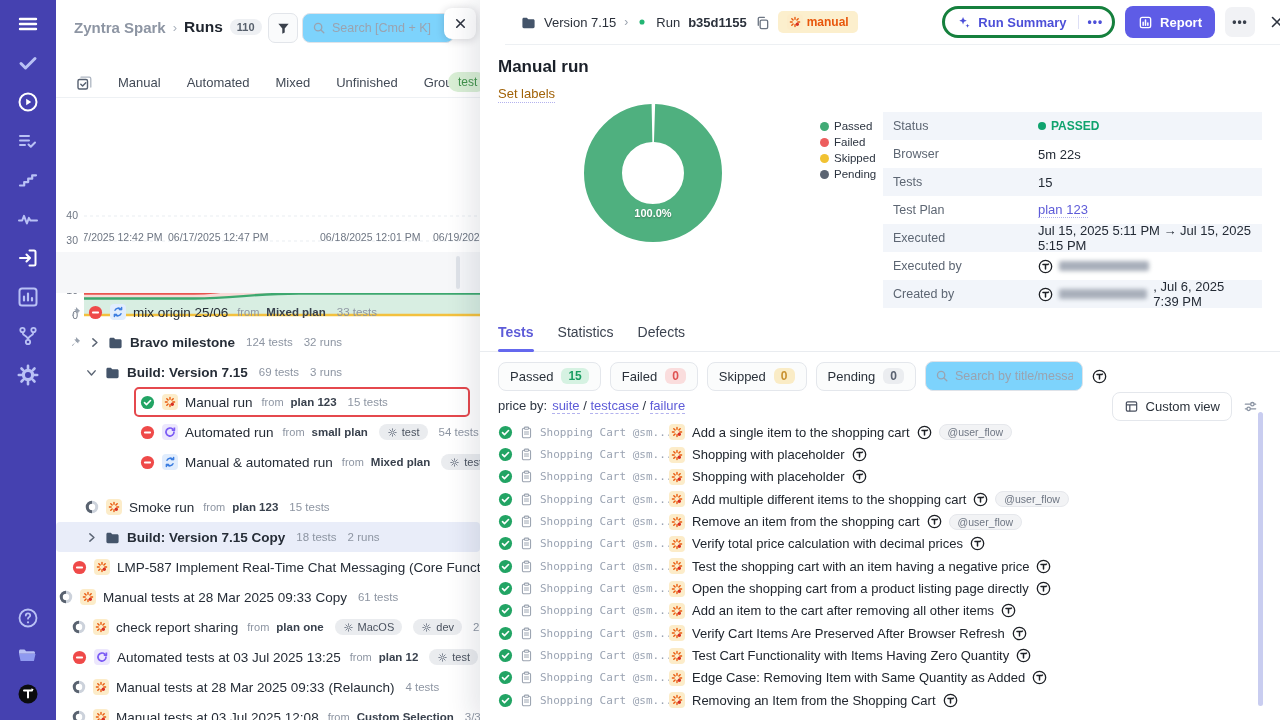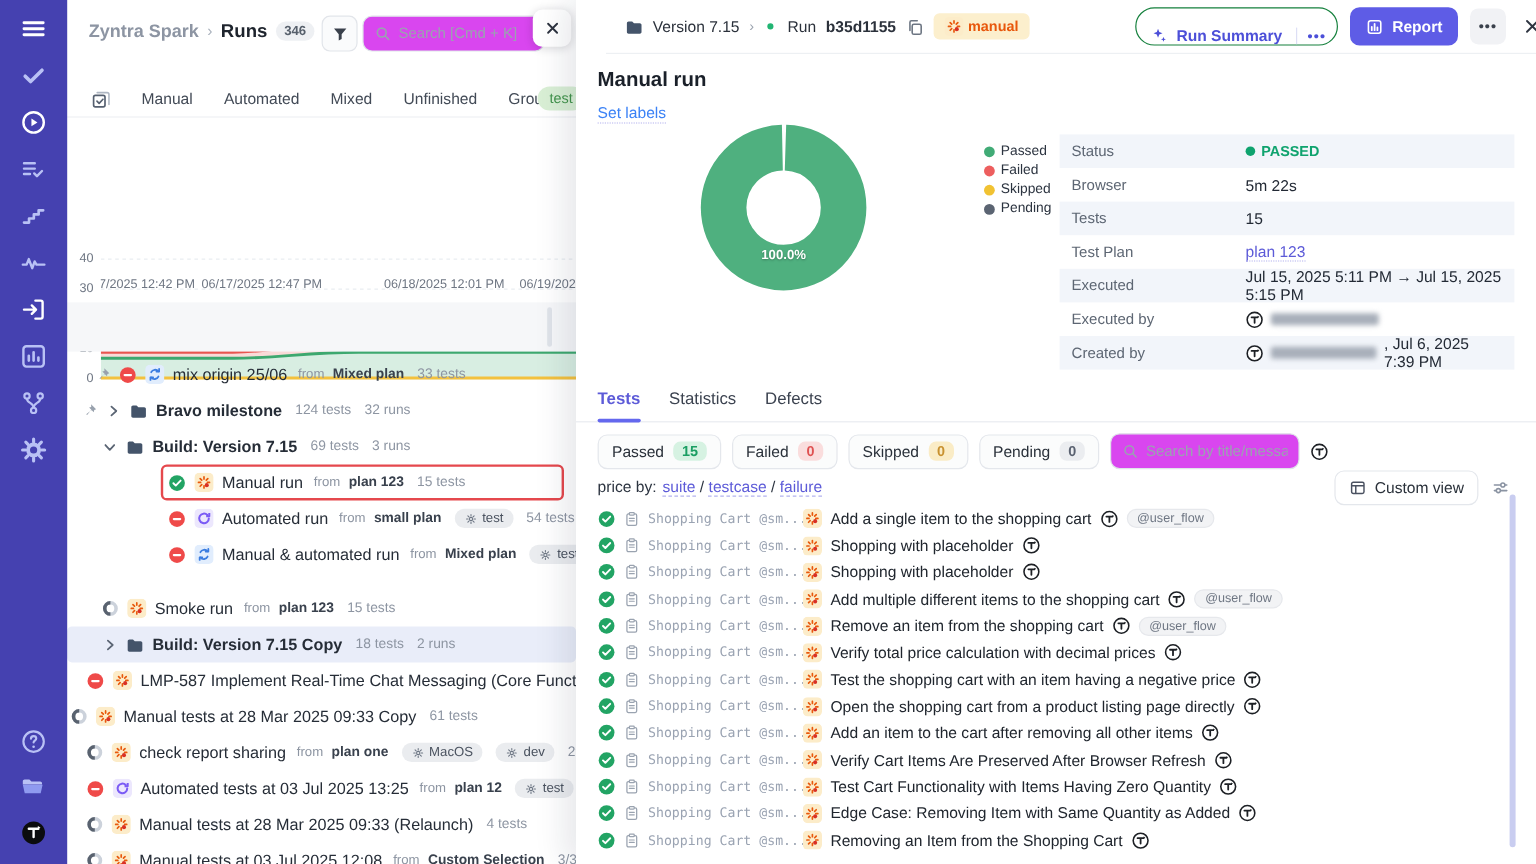--- a/index.html
+++ b/index.html
@@ -11,28 +11,28 @@
   
   #sidebar { position:absolute; left:0; top:0; width:56px; height:720px; background:#4541b0; z-index:20;
     display:flex; flex-direction:column; align-items:center; }
   #sb-top { display:flex; flex-direction:column; align-items:center; gap:15px; padding-top:12px; }
   #sb-bottom { margin-top:auto; display:flex; flex-direction:column; align-items:center; gap:14px; padding-bottom:14px; }
   .sb-ic { width:24px; height:24px; display:flex; align-items:center; justify-content:center; cursor:pointer; }
 
   
   #runs-panel { position:absolute; left:56px; top:0; width:424px; height:720px; background:#fff; z-index:1; }
   #lp-header { position:absolute; left:0; top:0; width:424px; height:56px; }
-  #crumbs { position:absolute; left:18px; top:18px; display:flex; align-items:flex-start; gap:7px; white-space:nowrap; }
+  #crumbs { position:absolute; left:18px; top:18px; display:flex; align-items:center; gap:7px; white-space:nowrap; }
   .crumb-project { font-size:15px; font-weight:600; color:#8d95a3; }
   .crumb-sep { color:#aab2bd; font-size:13px; }
   .crumb-page { font-size:15.5px; font-weight:700; color:#1e242d; }
   .count-badge { background:#eef0f3; color:#57606c; font-size:11px; font-weight:600; padding:2px 7px; border-radius:9px; }
   #filter-btn { position:absolute; left:212px; top:13px; width:30px; height:30px; border:1px solid #e2e5ea; border-radius:7px;
     background:#fafbfc; display:flex; align-items:center; justify-content:center; cursor:pointer; }
-  .searchbox { display:flex; align-items:center; gap:6px; border:1px solid #dfe3e9; border-radius:8px; background:#d946ef; padding:0 9px; }
+  .searchbox { display:flex; align-items:center; gap:6px; border:1px solid #dfe3e9; border-radius:8px; background:#7dd3fc; padding:0 9px; }
   #lp-search { position:absolute; left:246px; top:13px; width:152px; height:30px; }
   .searchbox input { border:none; outline:none; flex:1; min-width:0; font-size:12.5px; color:#333; background:transparent; font-family:inherit; }
   .searchbox input::placeholder { color:#9aa3b0; }
 
   #lp-tabs { position:absolute; left:0; top:68px; width:424px; height:30px; display:flex; align-items:center; gap:26px; padding-left:20px;
     border-bottom:1px solid #eef1f4; }
   .lp-tab { font-size:13px; color:#424a56; cursor:pointer; white-space:nowrap; }
   #env-chip { position:absolute; left:392px; top:4px; background:#d9efd5; color:#41934b; font-size:12px; padding:3px 10px; border-radius:10px; white-space:nowrap; }
 
   
@@ -65,31 +65,31 @@
   #drawer { position:absolute; left:480px; top:0; width:800px; height:720px; background:#fff; z-index:10;
     box-shadow:-10px 0 24px rgba(22,28,55,.10); }
   #dw-header { position:absolute; left:0; top:0; width:800px; height:45px; border-bottom:1px solid #edf0f3;
     display:flex; align-items:center; padding:0 16px; gap:8px;margin-left:25px; }
   .dw-crumb { font-size:13px; color:#2b313b; font-weight:500; white-space:nowrap; }
   .dw-sep { color:#9aa2ae; font-size:12px; }
   .run-id { font-weight:700; }
   #manual-chip { display:inline-flex; align-items:center; gap:4px; background:#fcefcd; color:#e8570c; font-weight:600;
     font-size:12px; padding:3px 9px; border-radius:5px; }
   #dw-actions { margin-left:auto; display:flex; align-items:center; gap:10px; }
-  #run-summary-btn { display:flex; align-items:flex-end; border:1px solid #15803d; border-radius:16px; background:#fff; overflow:hidden; height:32px; cursor:pointer; }
+  #run-summary-btn { display:flex; align-items:center; border:3px solid #15803d; border-radius:16px; background:#fff; overflow:hidden; height:32px; cursor:pointer; }
   #run-summary-btn .seg1 { display:flex; align-items:center; gap:7px; padding:0 11px; font-size:13px; font-weight:600; color:#4c4fd8; }
   #run-summary-btn .seg2 { display:flex; align-items:center; padding:0 9px; border-left:1px solid #dddff5; color:#4c4fd8; font-weight:700; letter-spacing:1px; font-size:12px; }
   #report-btn { display:flex; align-items:center; gap:7px; height:32px; padding:0 13px; background:#5e5ce6; color:#fff;
     border:none; border-radius:8px; font-size:13px; font-weight:600; cursor:pointer; font-family:inherit; }
   .dots-btn { width:30px; height:30px; background:#f1f2f5; border:none; border-radius:7px; color:#3a414c; font-weight:700;
     letter-spacing:1px; font-size:12px; cursor:pointer; }
   #dw-close { background:none; border:none; cursor:pointer; padding:4px; }
 
   #dw-title { position:absolute; left:18px; top:57px; font-size:17px; font-weight:700; color:#1a2029; }
-  #set-labels { position:absolute; left:18px; top:86px; font-size:13px; color:#3b82f6; cursor:pointer;
+  #set-labels { position:absolute; left:18px; top:86px; font-size:13px; color:#a16207; cursor:pointer;
     border-bottom:1px dotted #b3b2ee; padding-bottom:1px; }
 
   
   #donut-wrap { position:absolute; left:103px; top:103px; width:140px; height:140px; }
   #donut-label { position:absolute; left:0; top:104px; width:140px; text-align:center; font-size:11px; font-weight:700; color:#fff;
     text-shadow:0 1px 2px rgba(0,0,0,.3); }
   #legend { position:absolute; left:340px; top:120px; display:flex; flex-direction:column; gap:4px; }
   .lg-row { display:flex; align-items:center; gap:5px; }
   .lg-dot { width:9px; height:9px; border-radius:50%; }
   .lg-label { font-size:11.5px; color:#2c3440; }
@@ -223,21 +223,21 @@
         </div>
       </div>
   </nav>
 
   <section id="runs-panel">
     <div id="lp-header">
       <div id="crumbs">
         <span class="crumb-project">Zyntra Spark</span>
         <span class="crumb-sep">›</span>
         <span class="crumb-page">Runs</span>
-        <span class="count-badge">346</span>
+        <span class="count-badge">110</span>
       </div>
       <div id="filter-btn">
           <span class="ic">
             <svg width="15" height="15" viewBox="0 0 16 16" fill="none">
               <path d="M2.5 3h11l-4.2 5v4.2l-2.6 1.3V8z" fill="#3a414c"></path>
             </svg>
           </span>
         </div>
       <div id="lp-search" class="searchbox">
         <span class="ic">
@@ -290,21 +290,21 @@
         <span class="xtick" style="left:84px">06/17/2025 12:47 PM</span>
         <span class="xtick" style="left:236px">06/18/2025 12:01 PM</span>
         <span class="xtick" style="left:349px">06/19/2025</span>
       </div>
     </div>
 
     <div id="gray-strip"></div>
     <div id="lp-scroll"></div>
 
     <div id="runs-list">
-        <div class="run-row" style="padding-left: 24px; text-align: center;">
+        <div class="run-row" style="padding-left: 13px; text-align: center;">
           <span class="ic">
             <svg width="12" height="12" viewBox="0 0 16 16" fill="none">
               <path fill="#98a1ad" d="M9.2 1.2l5.6 5.6-2.1.8-.5 2.4-2.8-2.8-4.6 6-1-1 6-4.6L7 4.8l2.4-.5z"></path>
             </svg>
           </span>
           <span class="ic">
             <svg width="15" height="15" viewBox="0 0 16 16" fill="none">
               <circle cx="8" cy="8" r="7" fill="#ef4a49"></circle>
               <rect x="4.2" y="7" width="7.6" height="2" rx="1" fill="#fff"></rect>
             </svg>

